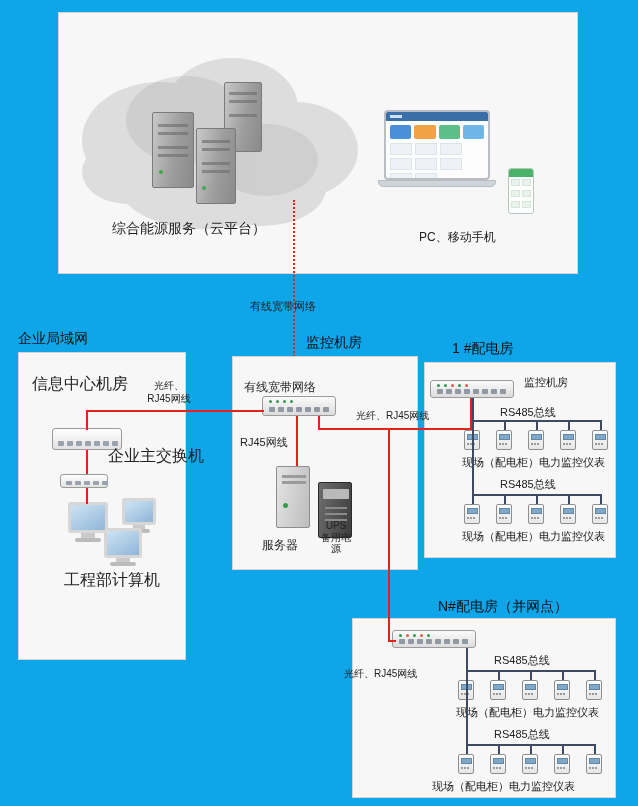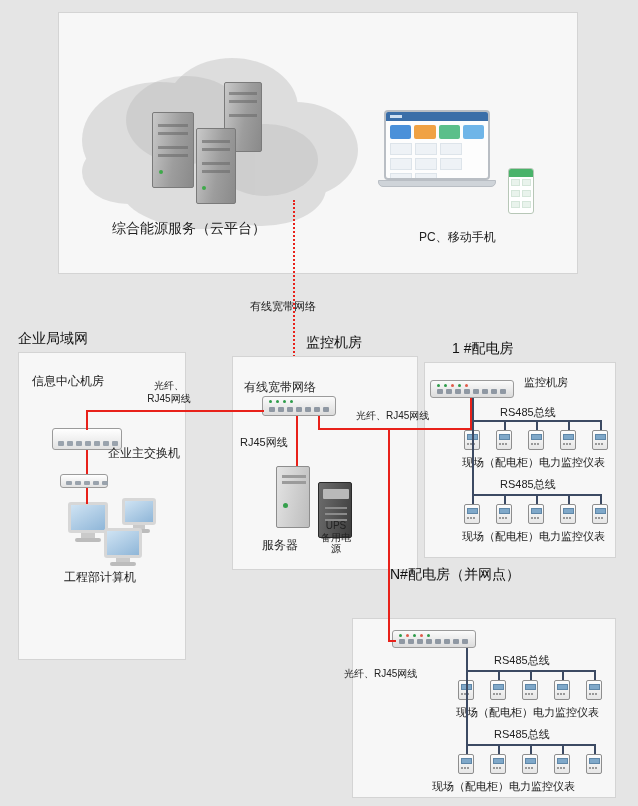--- a/index.html
+++ b/index.html
@@ -9,31 +9,31 @@
   }
   body {
     font-family: "Liberation Sans", sans-serif;
     color: #222;
   }
   #stage {
     position: relative;
     width: 638px;
     height: 806px;
     overflow: hidden;
-    background: #e5e5e5;
+    background: #0ea5e9;
   }
   .box {
     position: absolute;
     border: 1px solid #d4d4d4;
     background: #f7f7f7;
     box-sizing: border-box;
   }
   .label {
     position: absolute;
-    font-size: 12px;
+    font-size: 16px;
     color: #222;
     white-space: nowrap;
     line-height: 1.25;
   }
   .label.center {
     text-align: center;
     white-space: normal;
   }
   .big-title {
     position: absolute;
@@ -609,21 +609,21 @@
   <div class="label" style="left:462px; top:530px; font-size:11px;">现场（配电柜）电力监控仪表</div>
 
   <div class="line line-v line-blue" style="left:472px; top:420px; height:84px;"></div>
 
   <div class="line line-h" style="left:318px; top:428px; width:154px;"></div>
   <div class="line line-v" style="left:318px; top:416px; height:12px;"></div>
   <div class="line line-v" style="left:470px; top:398px; height:30px;"></div>
   <div class="label" style="left:356px; top:410px; font-size:10px;">光纤、RJ45网线</div>
 
   <div class="box" style="left:352px; top:618px; width:264px; height:180px;"></div>
-  <div class="big-title" style="left:390px; top:566px;">N#配电房（并网点）</div>
+  <div class="big-title" style="left:390px; top:598px;padding-left:48px;">N#配电房（并网点）</div>
 
   <div class="switch" style="left:392px; top:630px; width:84px; height:18px;">
     <div class="leds">
         <i></i>
         <i style="background:#e05b4a"></i>
         <i></i>
         <i style="background:#e05b4a"></i>
         <i></i>
       </div>
     <div class="ports">

